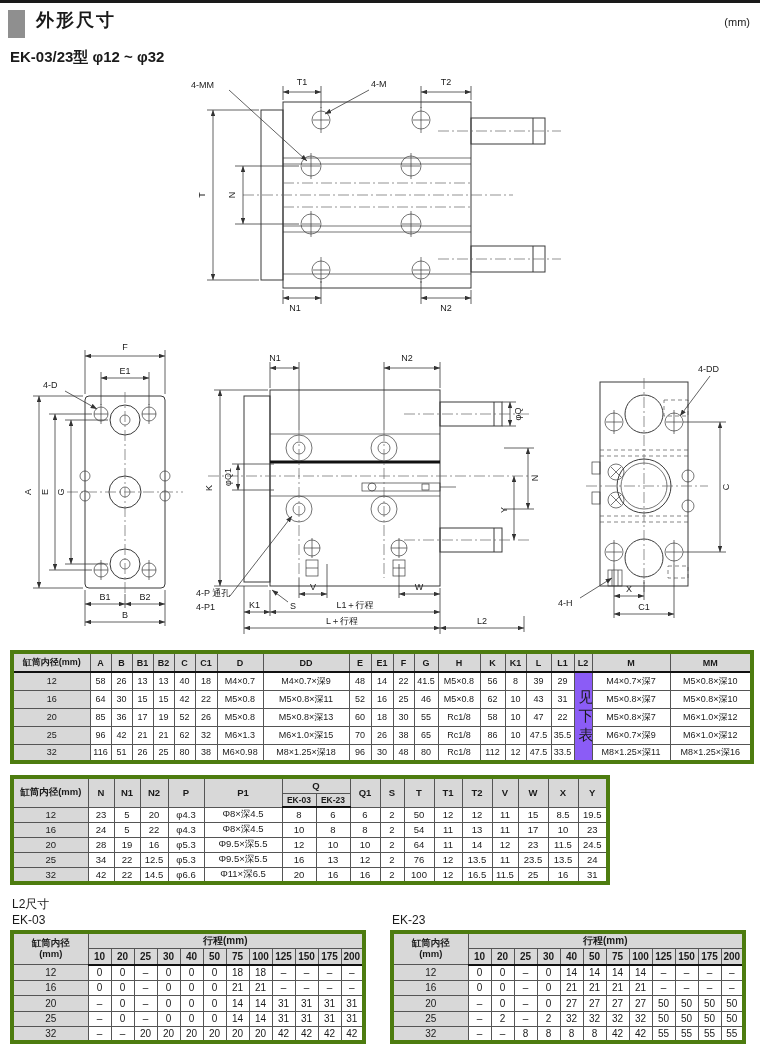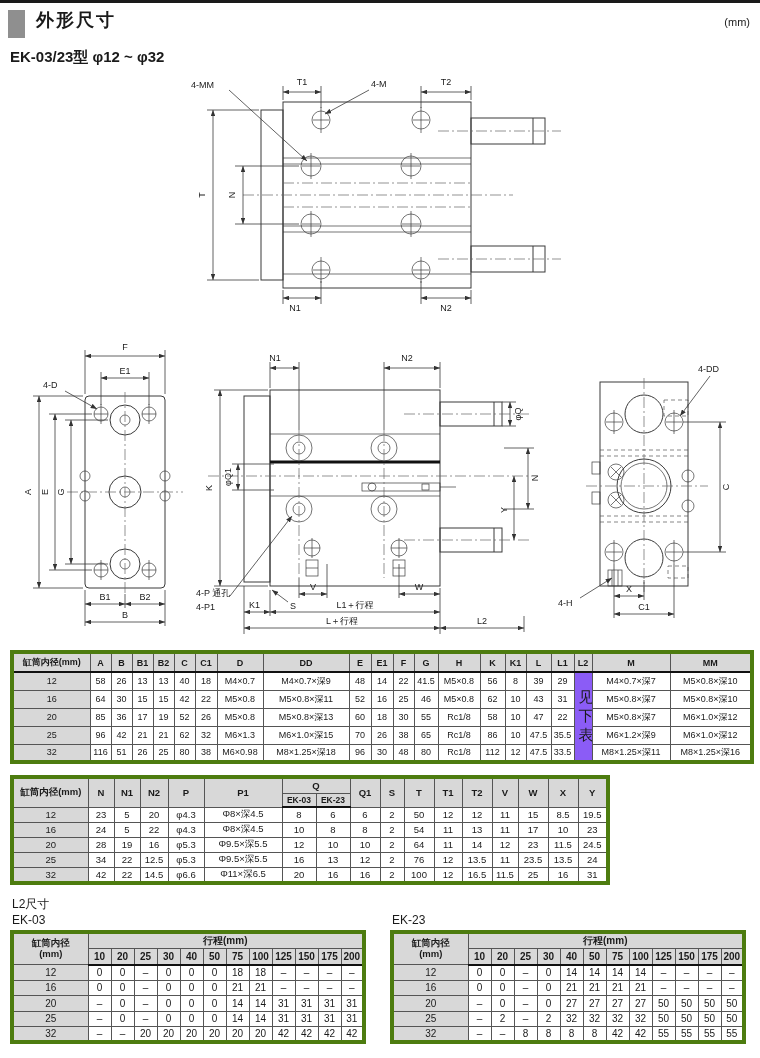--- a/index.html
+++ b/index.html
@@ -501,21 +501,21 @@
           <td>M6×1.0×深15</td>
           <td>70</td>
           <td>26</td>
           <td>38</td>
           <td>65</td>
           <td>Rc1/8</td>
           <td>86</td>
           <td>10</td>
           <td>47.5</td>
           <td>35.5</td>
-          <td>M6×1.2×深9</td>
+          <td>M6×0.7×深9</td>
           <td>M6×1.0×深12</td>
         </tr>
         <tr>
           <td class="rh">32</td>
           <td>116</td>
           <td>51</td>
           <td>26</td>
           <td>25</td>
           <td>80</td>
           <td>38</td>

